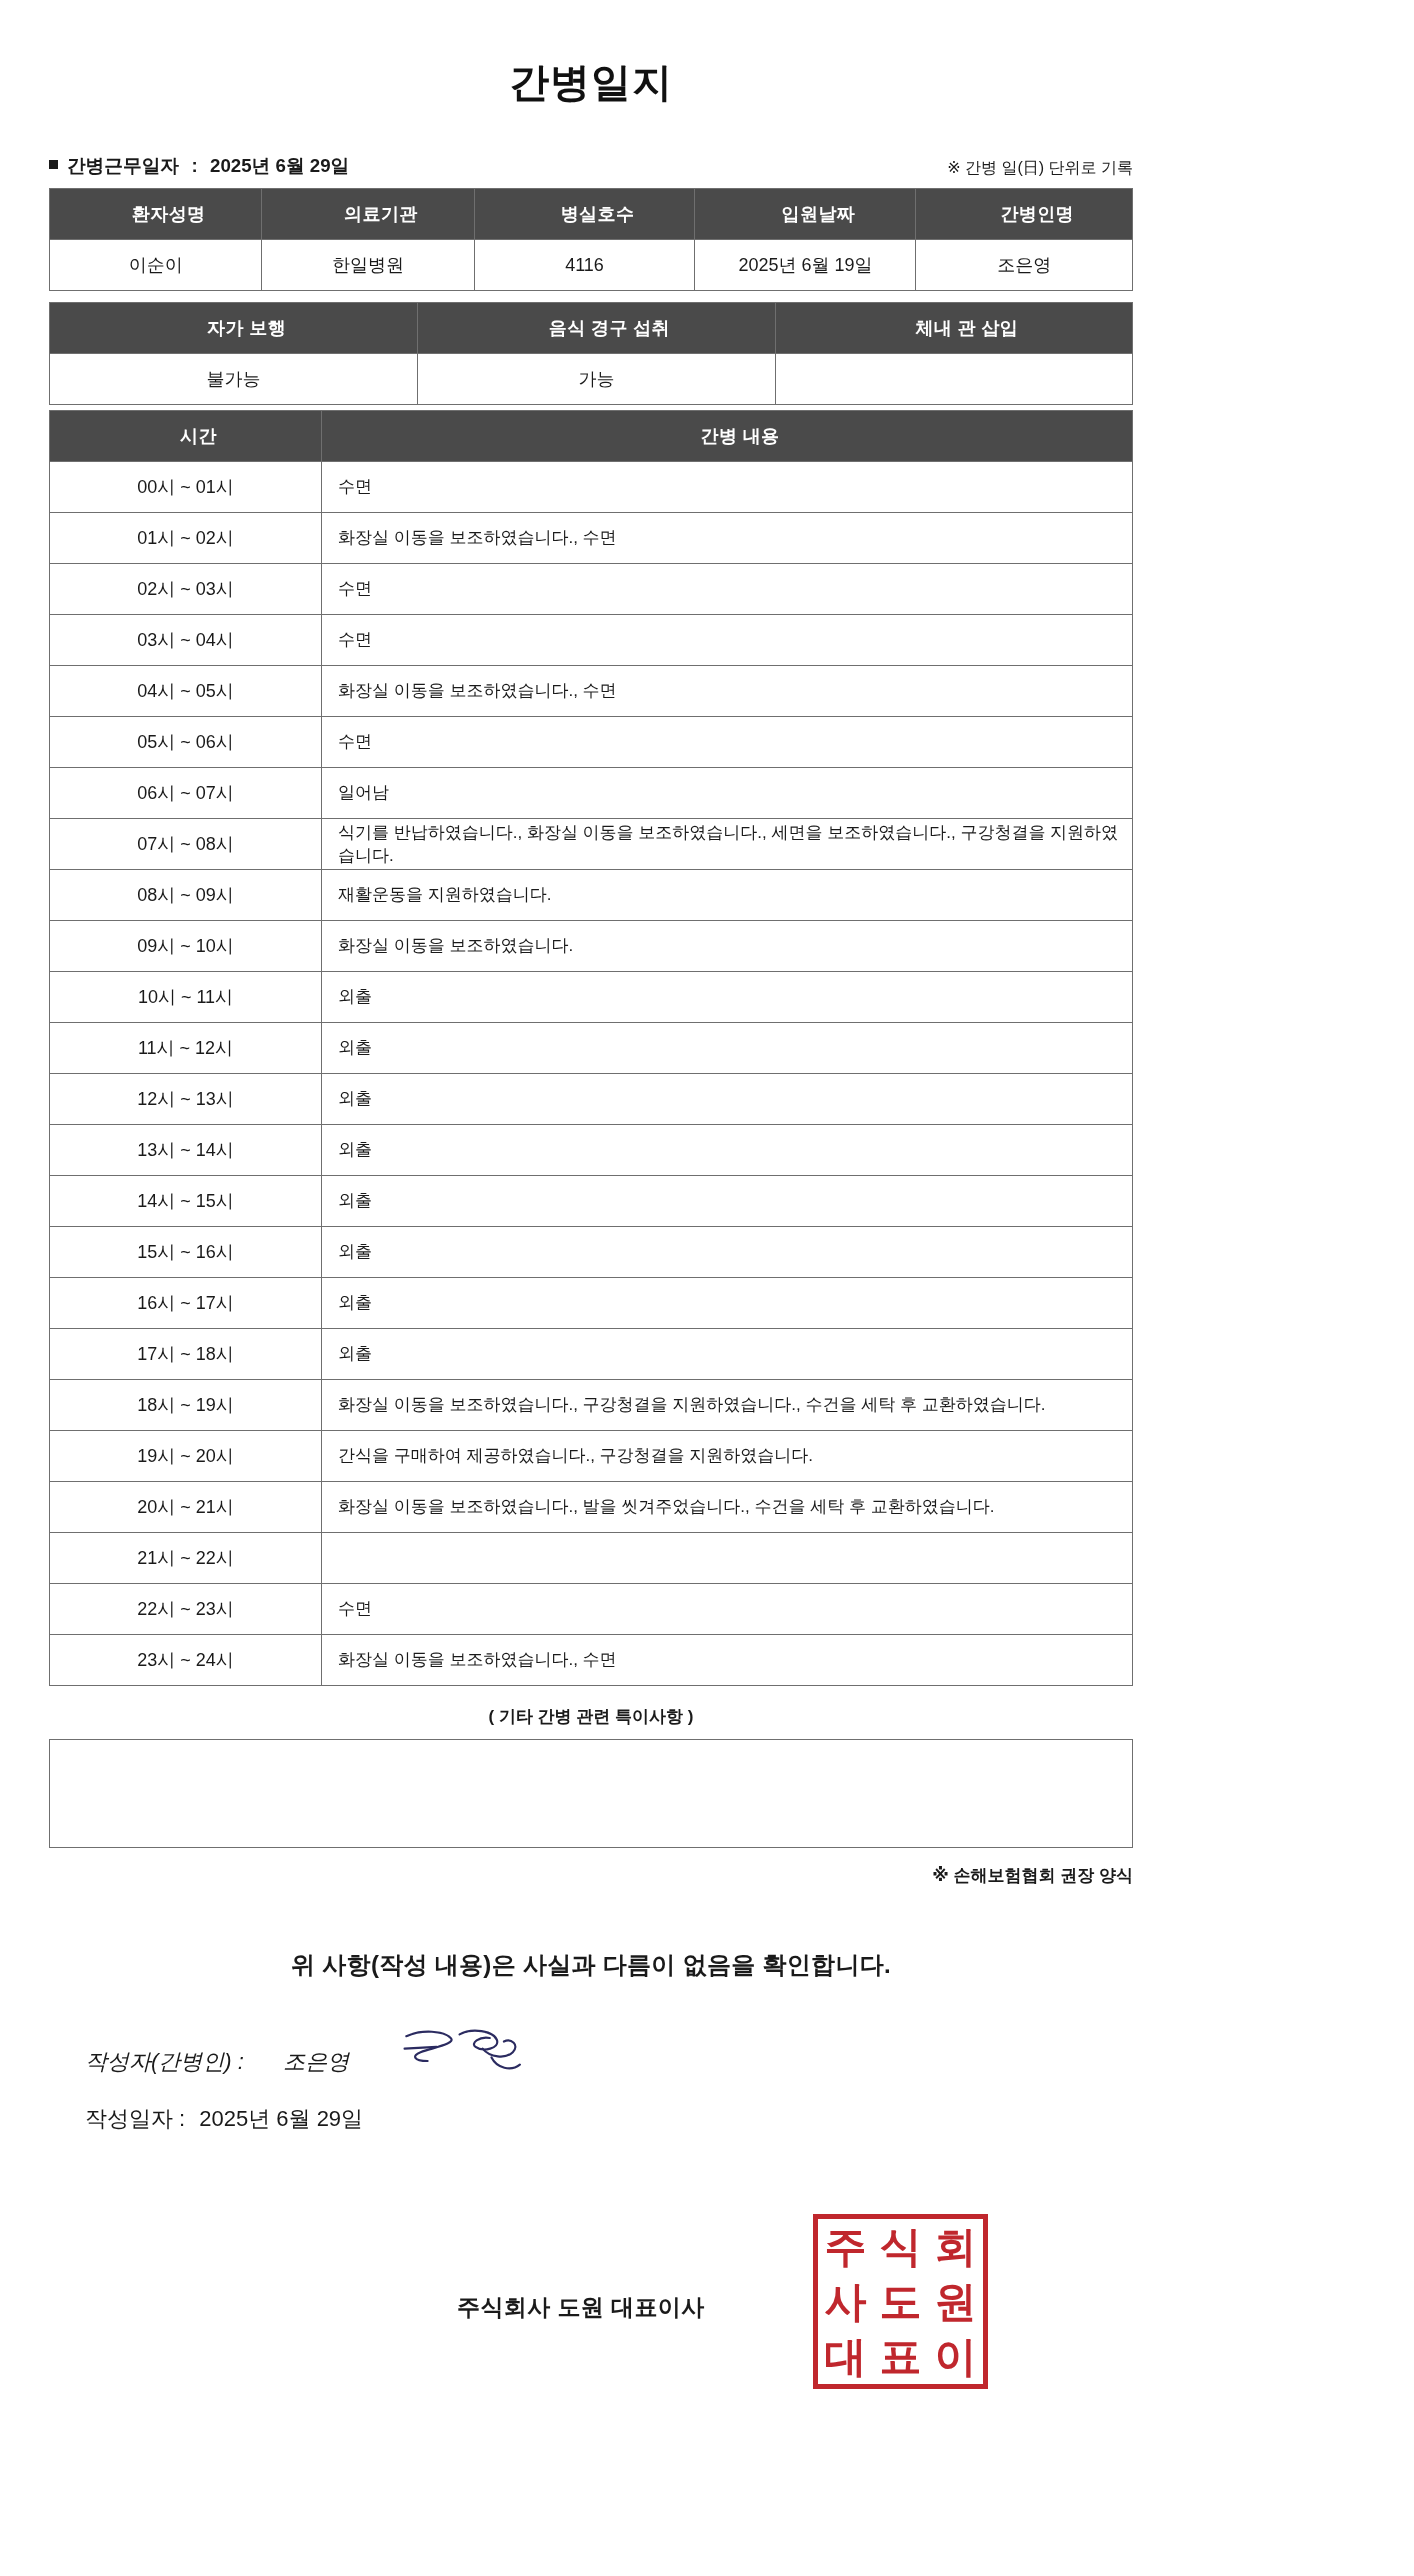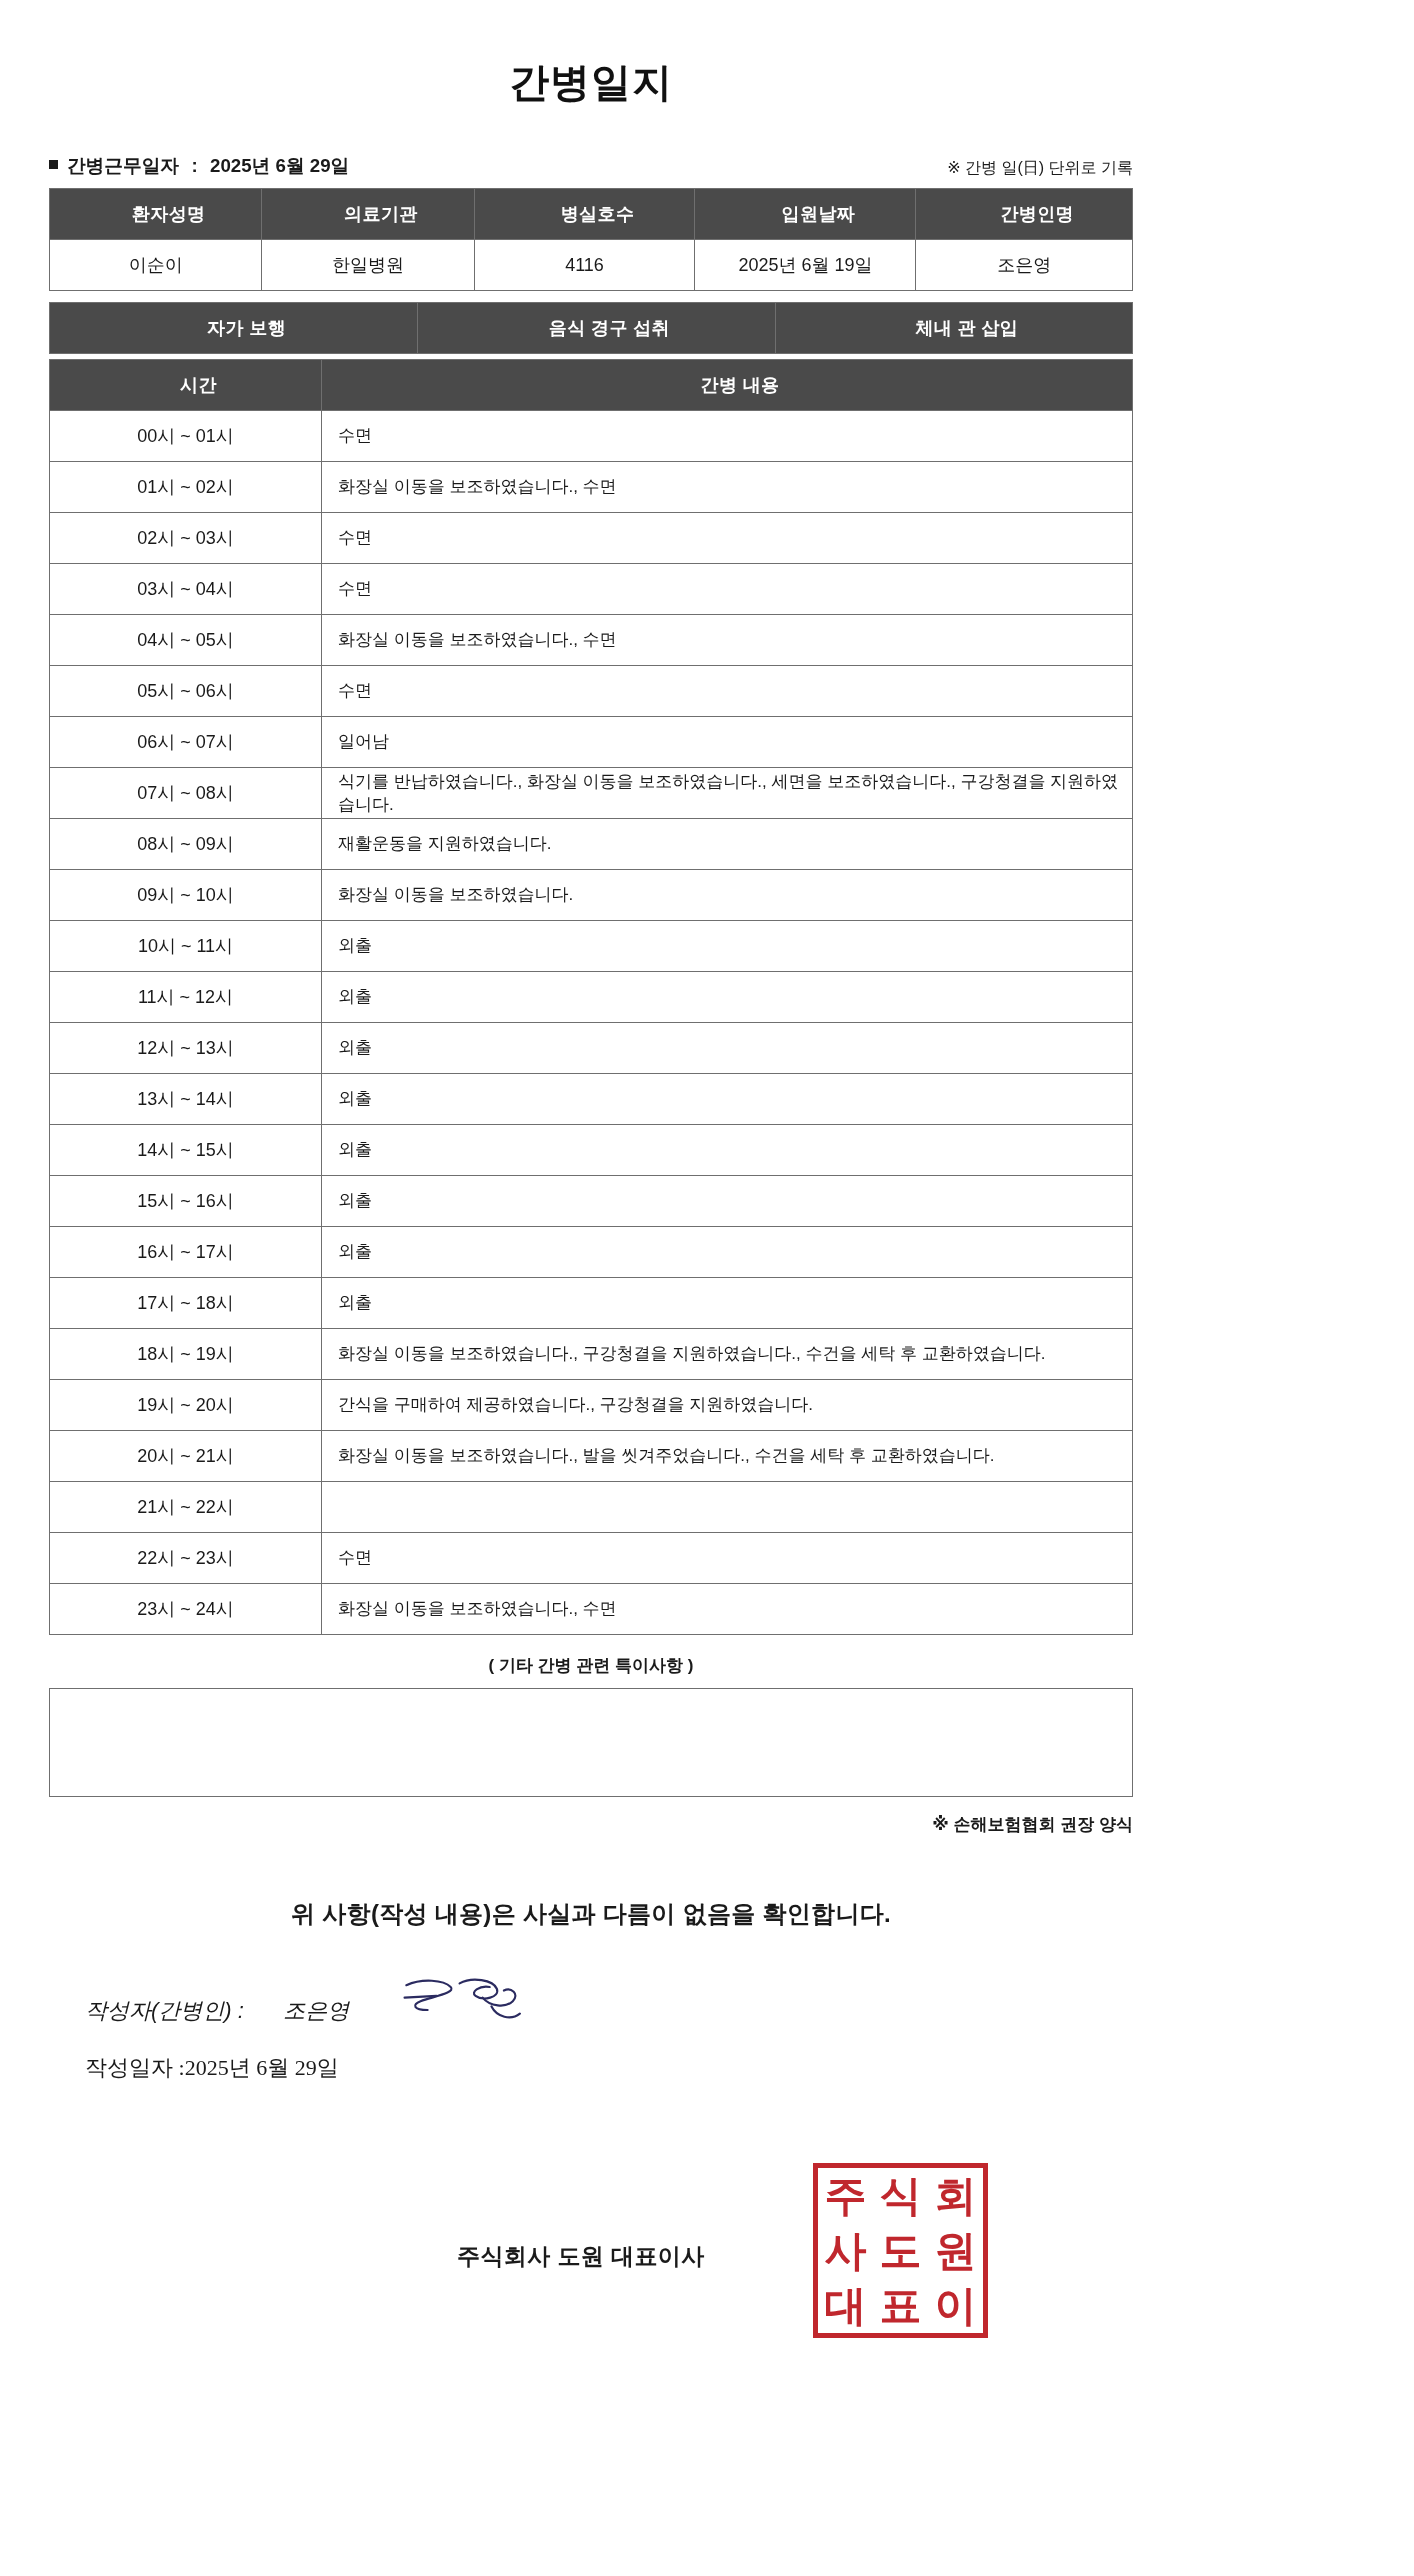--- a/index.html
+++ b/index.html
@@ -164,22 +164,21 @@
     position: relative;
     width: 134px;
     height: 55px;
     margin-left: 23px;
   }
   .date-row {
     display: flex;
     align-items: center;
     font-size: 22px;
     padding-left: 36px;
-    gap: 0;
-    font-family: Liberation Serif, serif;
+    gap: 14px;
   }
 
   
   .company-block {
     position: relative;
     height: 205px;
     margin-top: 53px;
   }
   .company-name {
     position: absolute;
@@ -268,20 +267,25 @@
       <colgroup>
         <col style="width:34%">
           <col style="width:33%">
           <col style="width:33%">
       </colgroup>
       <tbody>
         <tr>
           <th>자가 보행</th>
           <th>음식 경구 섭취</th>
           <th>체내 관 삽입</th>
+        </tr>
+        <tr>
+          <td>불가능</td>
+          <td>가능</td>
+          <td></td>
         </tr>
       </tbody>
     </table>
 
     <table class="tbl hours">
       <colgroup>
         <col class="c-time">
           <col>
       </colgroup>
       <tbody>

